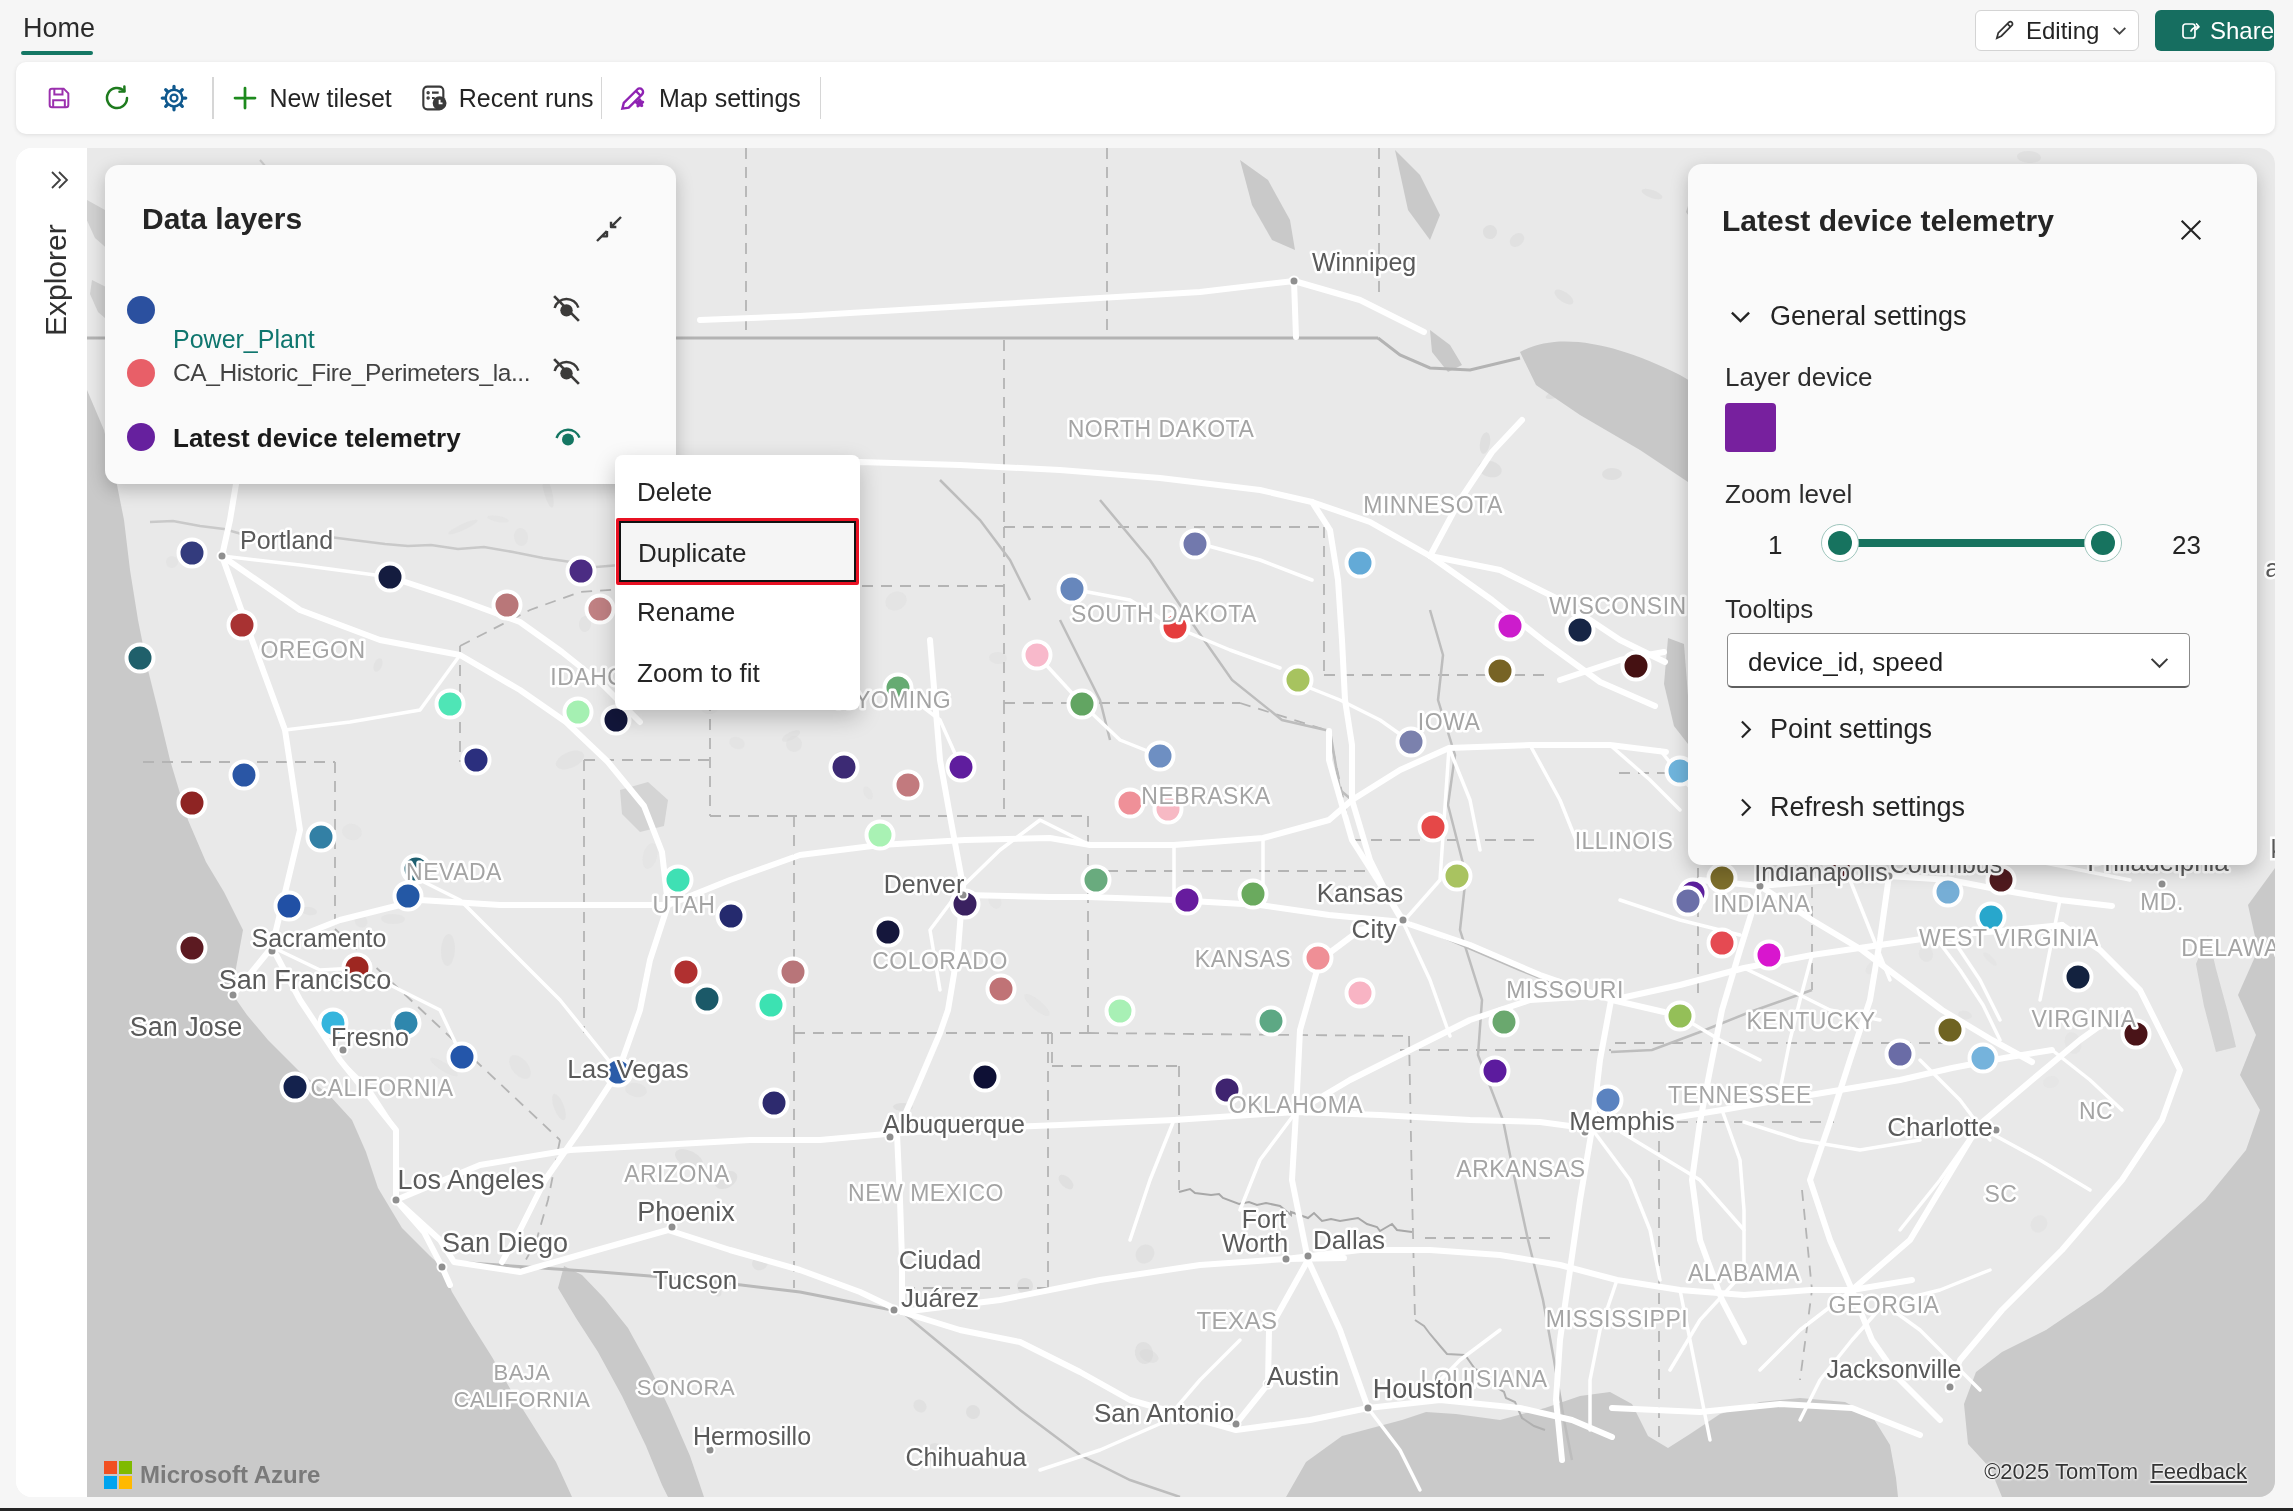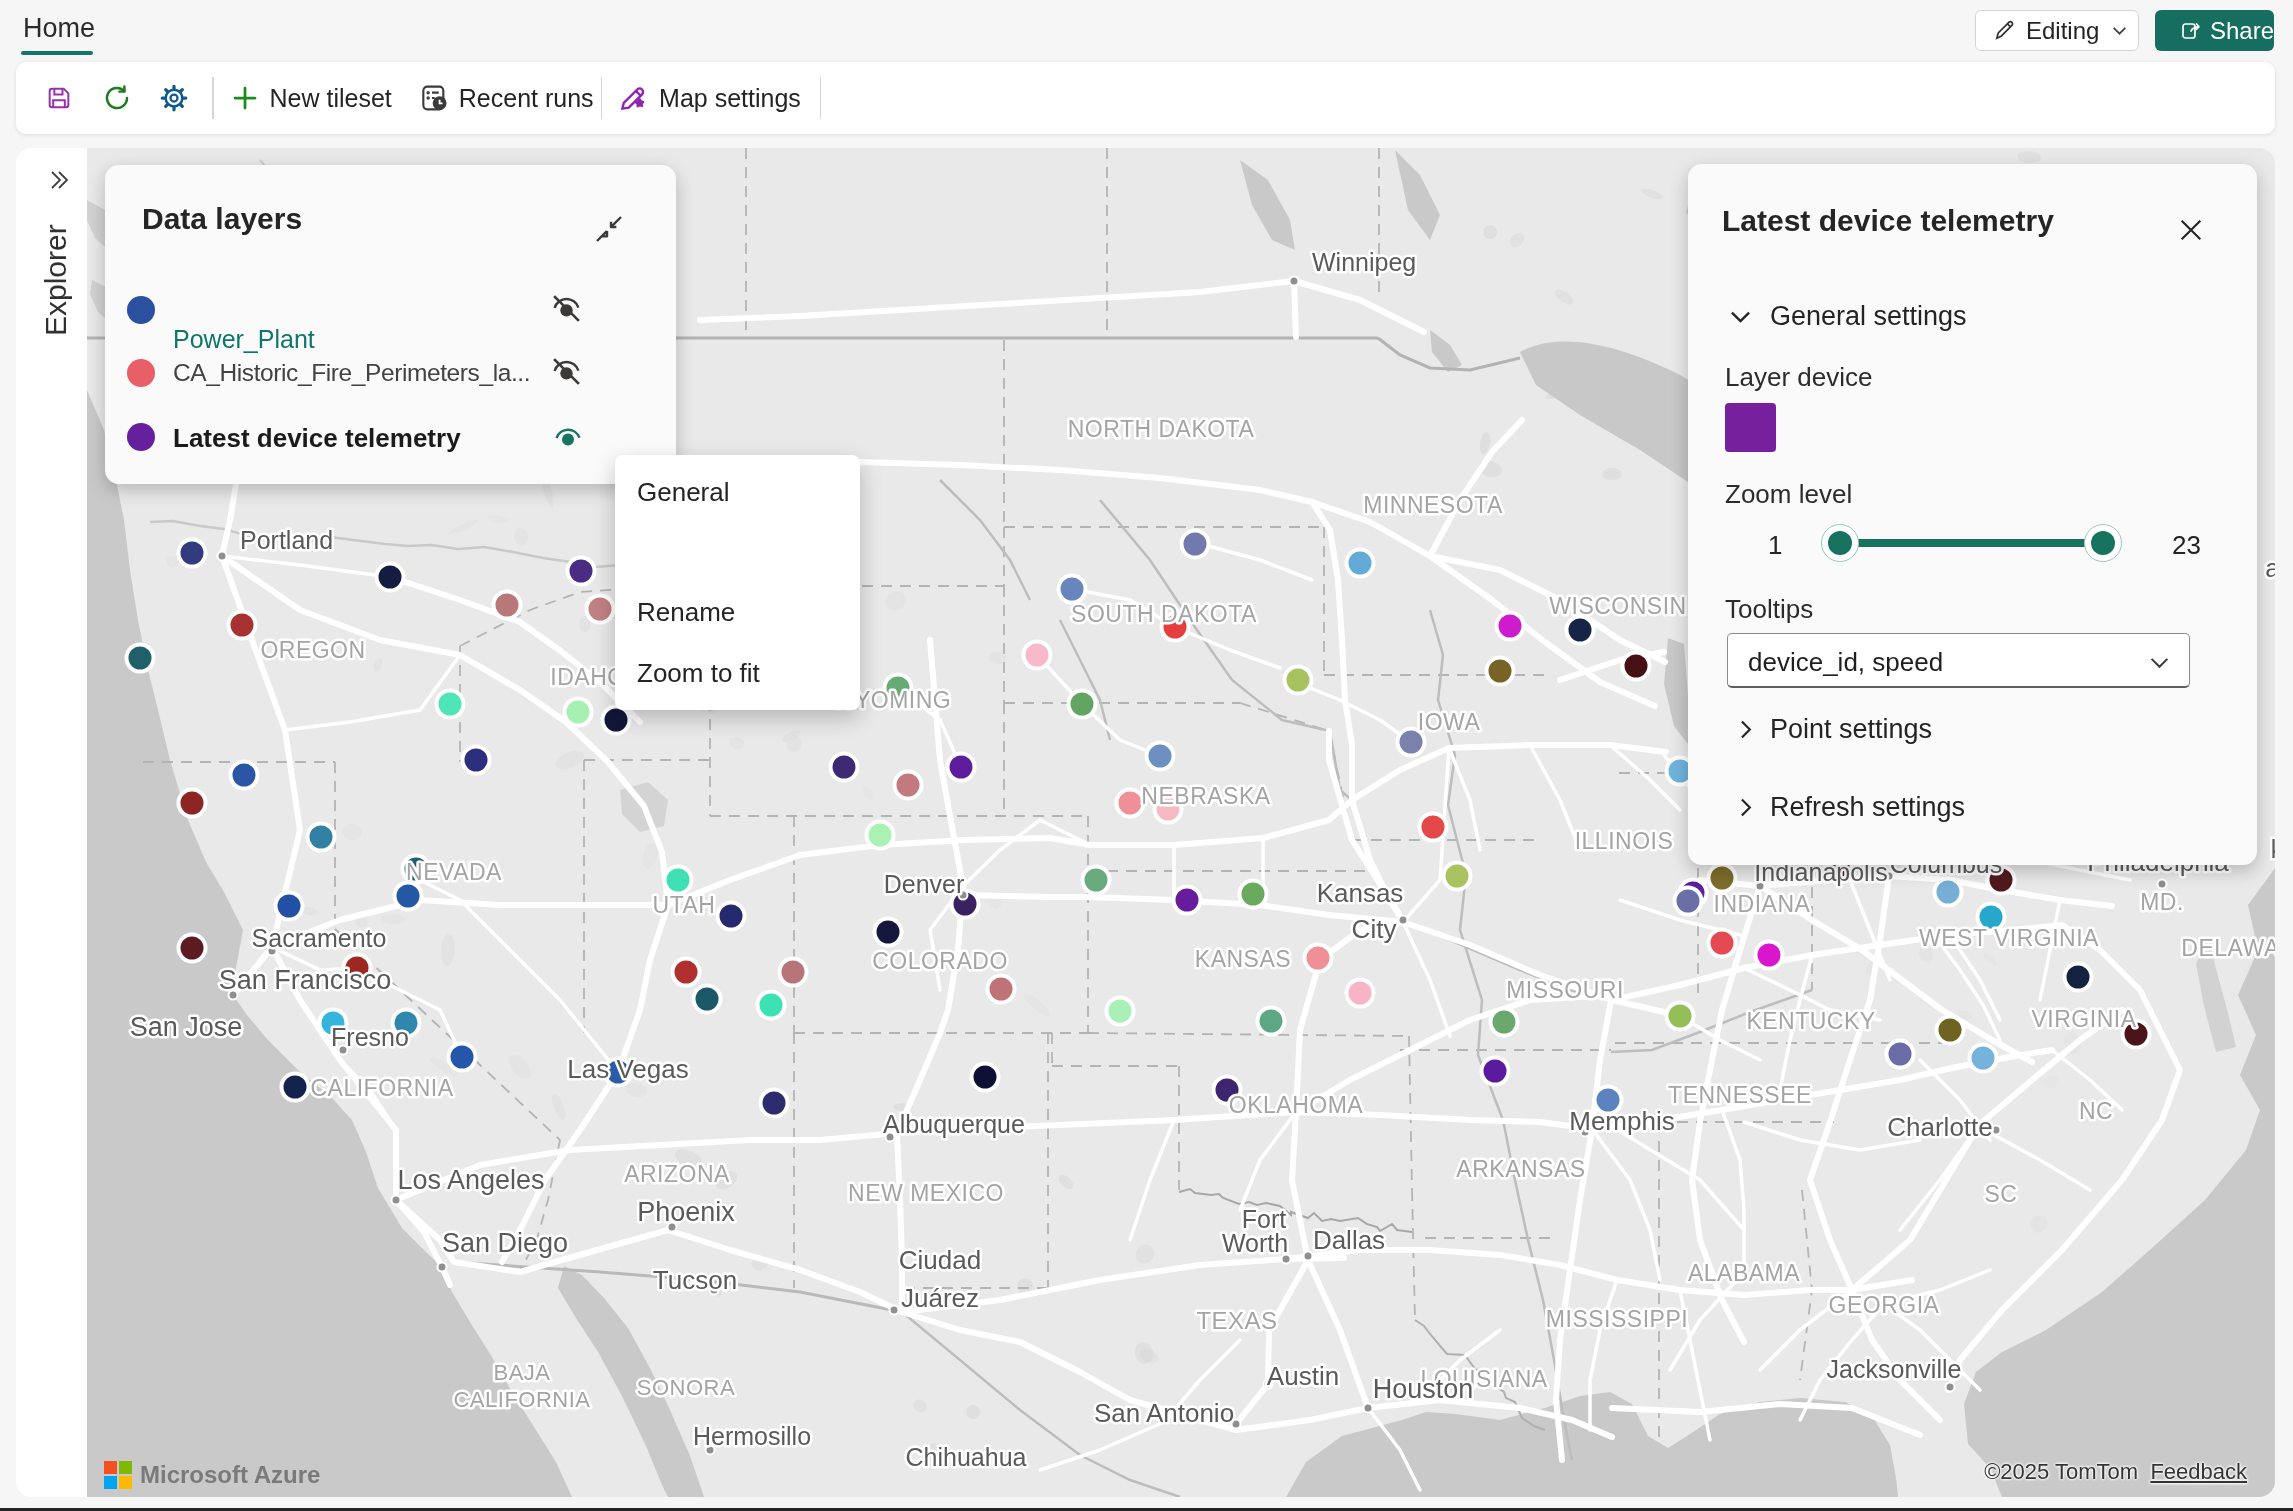--- a/index.html
+++ b/index.html
@@ -551,21 +551,25 @@
       <circle cx="15" cy="16.8" r="6" fill="#3b3a39" stroke="none"></circle>
       <path d="M3 3 L27 27" stroke-width="2.6"></path>
     </svg>
   <svg class="abs" style="left:448px; top:257px;" width="30" height="30" viewBox="0 0 30 30" fill="none" stroke="#147662" stroke-width="2.4">
       <path d="M3.5 16 A 12.2 12.2 0 0 1 26.5 15.7"></path>
       <circle cx="15" cy="17.6" r="6" fill="#147662" stroke="none"></circle>
     </svg>
 </div>
 
 <div class="abs" style="left:615px; top:455px; width:245px; height:255px; background:#ffffff; border-radius:8px; box-shadow:0 8px 22px rgba(0,0,0,0.22);">
-  <div class="abs" style="left:22px; top:22px; font-size:26px;">General</div>
+  <div class="abs" style="left:22px; top:22px; font-size:26px;">Delete</div>
+  <div class="abs" style="left:1px; top:63px; width:243px; height:67px; border:3px solid #e81123; border-radius:2px;">
+    <div style="position:absolute; inset:0; border:2px solid #111; background:#f5f5f5;"></div>
+    <div class="abs" style="left:19px; top:17px; font-size:26px; color:#242424;">Duplicate</div>
+  </div>
   <div class="abs" style="left:22px; top:142px; font-size:26px;">Rename</div>
   <div class="abs" style="left:22px; top:203px; font-size:26px;">Zoom to fit</div>
 </div>
 
 <div class="abs panel" style="left:1688px; top:164px; width:569px; height:701px;">
   <div class="abs" style="left:34px; top:40px; font-size:30px; font-weight:700; color:#252525;">Latest device telemetry</div>
   <svg class="abs" style="left:489px; top:52px;" width="28" height="28" viewBox="0 0 24 24" fill="none" stroke="#242424" stroke-width="1.8">
       <path d="M4 4 L20 20 M20 4 L4 20"></path>
     </svg>
   <svg class="abs" style="left:40px; top:140px;" width="25" height="25" viewBox="0 0 16 16" fill="none" stroke="#242424" stroke-width="1.5">

